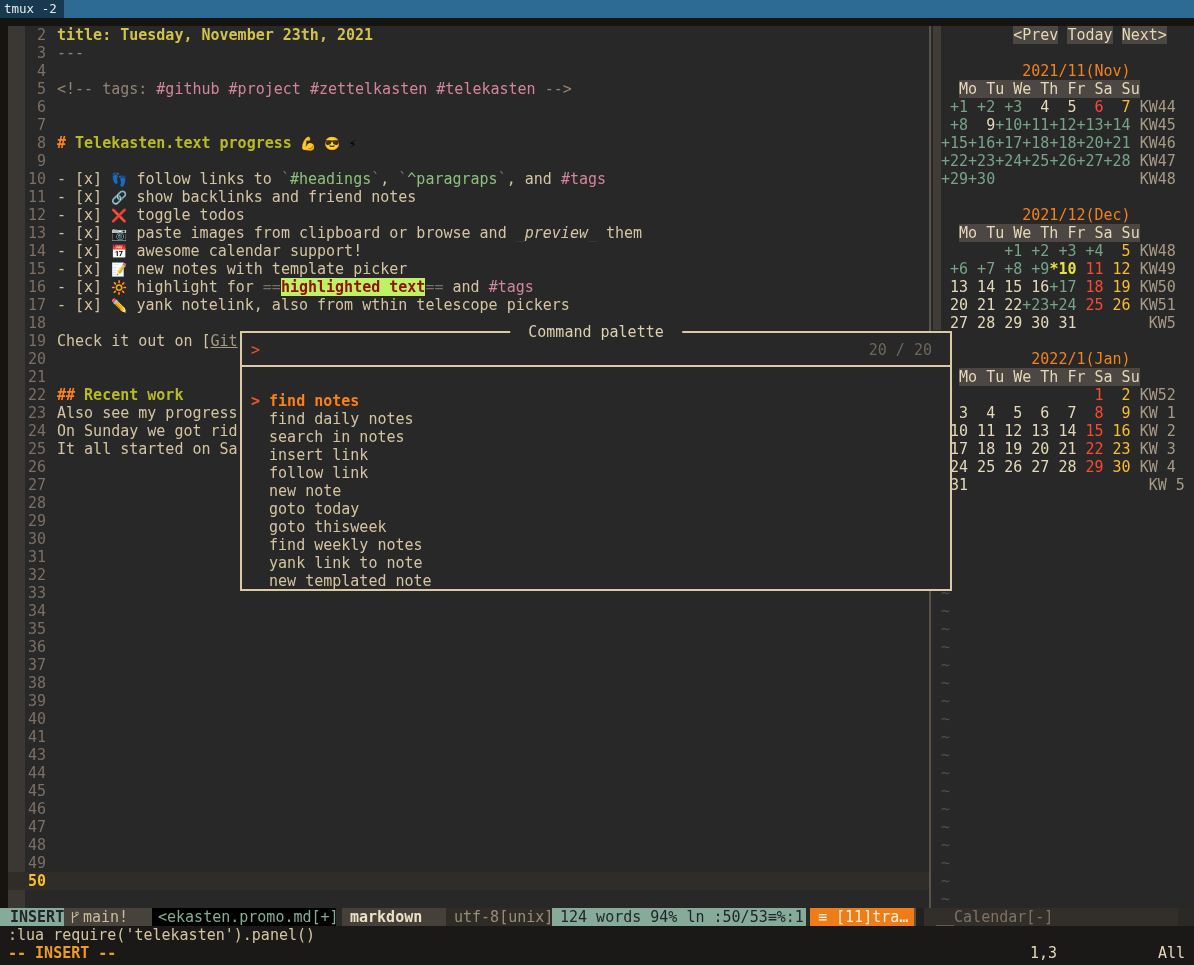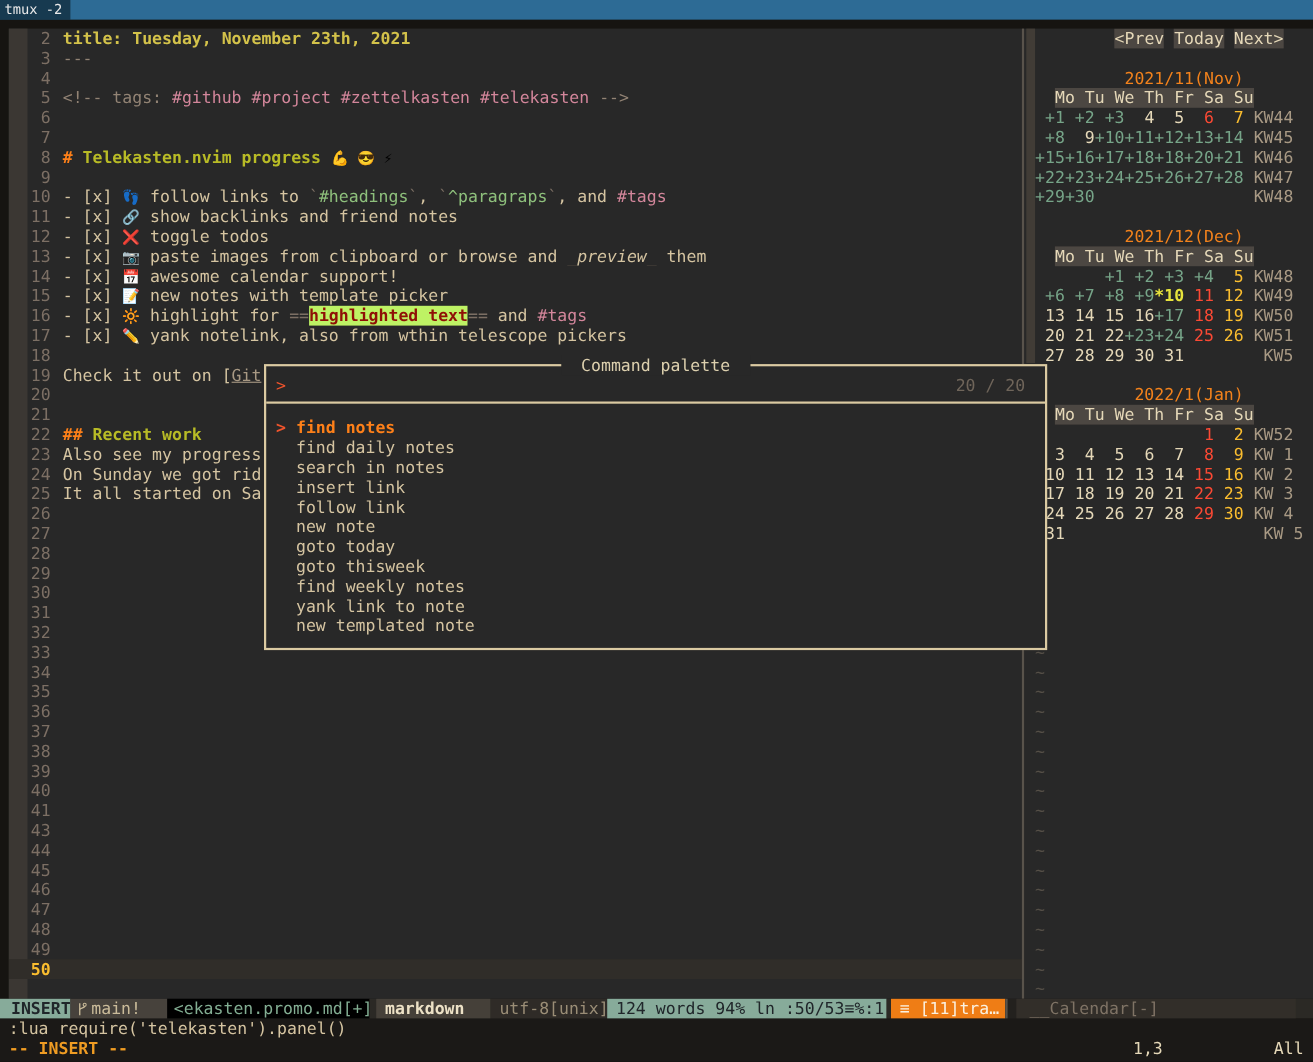--- a/index.html
+++ b/index.html
@@ -55,21 +55,21 @@
   .ctilde { color:#554f47; }
 
   
   .popup { position:absolute; left:240px; top:313px; width:712px; height:260px;
            background:#282828; border:2px solid #dbcaa2; z-index:5; }
   .p-title { position:absolute; top:-10px; left:50%; transform:translateX(-50%);
              background:#282828; padding:0 9px; color:#ddd0ae; font-size:15px; line-height:18px; white-space:pre; }
   .p-prompt { position:relative; height:34px; border-bottom:2px solid #dbcaa2; }
   .p-caret { position:absolute; left:9px; top:8px; color:#f0542c; font-size:15px; line-height:18px; }
   .p-count { position:absolute; right:18px; top:8px; color:#6f655a; font-size:15px; line-height:18px; white-space:pre; }
-  .p-list { padding-top:13px; }
+  .p-list { padding-top:25px; }
   .p-item { height:18px; line-height:18px; font-size:15px; white-space:pre; padding-left:9px; color:#d5c4a1; }
   .p-item.sel { color:#fe8019; font-weight:bold; }
   .p-item.sel .sel-caret { color:#f0542c; }
 
   
   .statusline { position:absolute; left:0; top:890px; width:1194px; height:18px; display:flex; background:#2b2925; }
   .seg { height:18px; line-height:18px; font-size:15px; white-space:pre; overflow:hidden; }
   .seg-mode { width:64px; background:#87ab9a; color:#20262a; font-weight:bold; padding-left:10px; }
   .seg-branch { width:88px; background:#47423c; color:#cabb9a; padding-left:6px; display:flex; align-items:center; gap:4px; }
   .seg-file { width:184px; background:#000000; color:#83ae93; padding-left:6px; }
@@ -102,21 +102,21 @@
   <div class="rowsbg"></div>
   <div class="gutterstrip"></div>
 
   <div class="editor" id="editor">
       <div class="eline"><span class="lnum">2</span><span class="s-yb">title: Tuesday, November 23th, 2021</span></div>
       <div class="eline"><span class="lnum">3</span><span class="s-gr">---</span></div>
       <div class="eline"><span class="lnum">4</span></div>
       <div class="eline"><span class="lnum">5</span><span class="s-gr">&lt;!-- tags: </span><span class="s-tag">#github</span><span class="s-t"> </span><span class="s-tag">#project</span><span class="s-t"> </span><span class="s-tag">#zettelkasten</span><span class="s-t"> </span><span class="s-tag">#telekasten</span><span class="s-gr"> --&gt;</span></div>
       <div class="eline"><span class="lnum">6</span></div>
       <div class="eline"><span class="lnum">7</span></div>
-      <div class="eline"><span class="lnum">8</span><span class="s-hm"># </span><span class="s-h1">Telekasten.nvim progress </span><span class="s-emo">💪 😎 ⚡</span></div>
+      <div class="eline"><span class="lnum">8</span><span class="s-hm"># </span><span class="s-h1">Telekasten.text progress </span><span class="s-emo">💪 😎 ⚡</span></div>
       <div class="eline"><span class="lnum">9</span></div>
       <div class="eline"><span class="lnum">10</span><span class="s-t">- [x] </span><span class="s-emo">👣</span><span class="s-t"> follow links to </span><span class="s-bt">`</span><span class="s-code">#headings</span><span class="s-bt">`</span><span class="s-t">, </span><span class="s-bt">`</span><span class="s-code">^paragraps</span><span class="s-bt">`</span><span class="s-t">, and </span><span class="s-tag">#tags</span></div>
       <div class="eline"><span class="lnum">11</span><span class="s-t">- [x] </span><span class="s-emo">🔗</span><span class="s-t"> show backlinks and friend notes</span></div>
       <div class="eline"><span class="lnum">12</span><span class="s-t">- [x] </span><span class="s-emo">❌</span><span class="s-t"> toggle todos</span></div>
       <div class="eline"><span class="lnum">13</span><span class="s-t">- [x] </span><span class="s-emo">📷</span><span class="s-t"> paste images from clipboard or browse and </span><span class="s-dim">_</span><span class="s-it">preview</span><span class="s-dim">_</span><span class="s-t"> them</span></div>
       <div class="eline"><span class="lnum">14</span><span class="s-t">- [x] </span><span class="s-emo">📅</span><span class="s-t"> awesome calendar support!</span></div>
       <div class="eline"><span class="lnum">15</span><span class="s-t">- [x] </span><span class="s-emo">📝</span><span class="s-t"> new notes with template picker</span></div>
       <div class="eline"><span class="lnum">16</span><span class="s-t">- [x] </span><span class="s-emo">🔆</span><span class="s-t"> highlight for </span><span class="s-eq">==</span><span class="s-hl">highlighted text</span><span class="s-eq">==</span><span class="s-t"> and </span><span class="s-tag">#tags</span></div>
       <div class="eline"><span class="lnum">17</span><span class="s-t">- [x] </span><span class="s-emo">✏️</span><span class="s-t"> yank notelink, also from wthin telescope pickers</span></div>
       <div class="eline"><span class="lnum">18</span></div>

